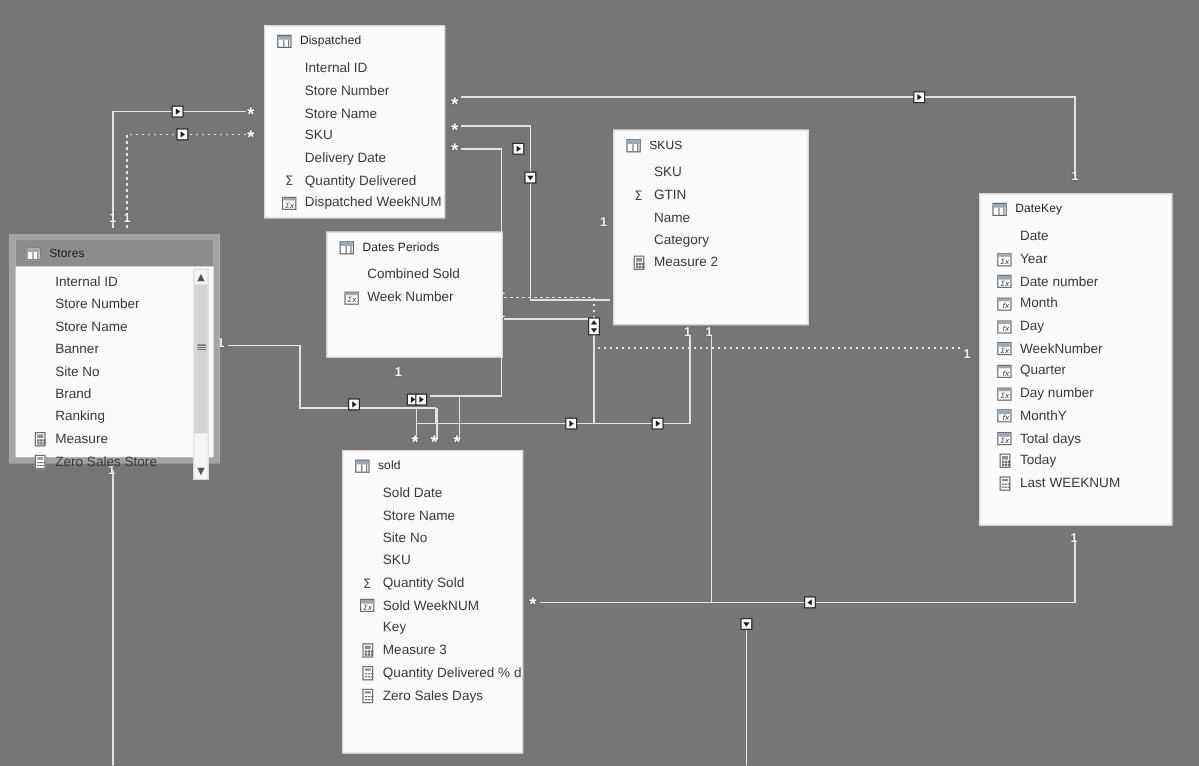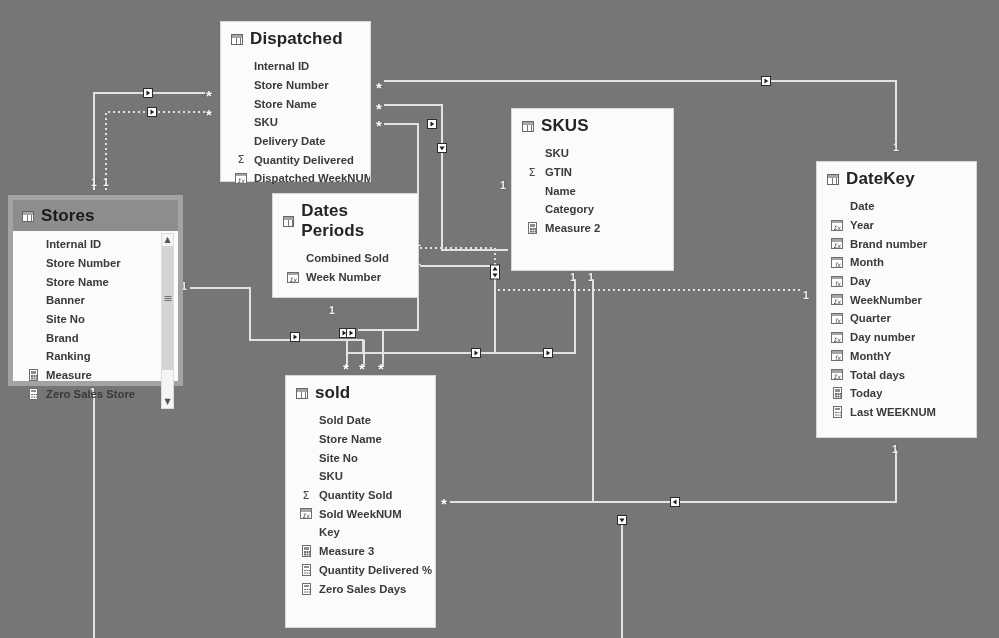--- a/index.html
+++ b/index.html
@@ -38,22 +38,22 @@
   }
   .tbl.selected {
     border: 5px solid #a3a3a3;
     background: #fbfbfb;
   }
   .tbl-header {
     display: flex;
     align-items: center;
     gap: 7px;
     padding: 7px 10px 6px 10px;
-    font-size: 17px;
-    font-weight: bold;
+    font-size: 10px;
+    font-weight: normal;
     color: #252423;
     letter-spacing: .1px;
   }
   .tbl.selected .tbl-header {
     background: #8d8d8d;
     color: #1b1a19;
     padding: 6px 10px 5px 9px;
   }
   .tbl-body {
     padding: 2px 0 8px 0;
@@ -75,21 +75,21 @@
   }
   .fld .fi {
     width: 16px;
     min-width: 16px;
     height: 13px;
     margin-right: 5px;
     display: inline-flex;
     align-items: center;
     justify-content: center;
   }
-  .fld .lbl { overflow: hidden; font-weight: bold; }
+  .fld .lbl { overflow: hidden; }
 
   
   .ico-table {
     width: 12px; height: 11px;
     display: inline-block;
     position: relative;
     background: #fff;
     border: 1px solid #666;
     box-sizing: border-box;
   }
@@ -426,21 +426,21 @@
               </span>
             </span>
             <span class="lbl">Year</span>
           </div>
           <div class="fld">
             <span class="fi">
               <span class="ico-calc">
                 <i>Σx</i>
               </span>
             </span>
-            <span class="lbl">Brand number</span>
+            <span class="lbl">Date number</span>
           </div>
           <div class="fld">
             <span class="fi">
               <span class="ico-calc">
                 <i>fx</i>
               </span>
             </span>
             <span class="lbl">Month</span>
           </div>
           <div class="fld">

